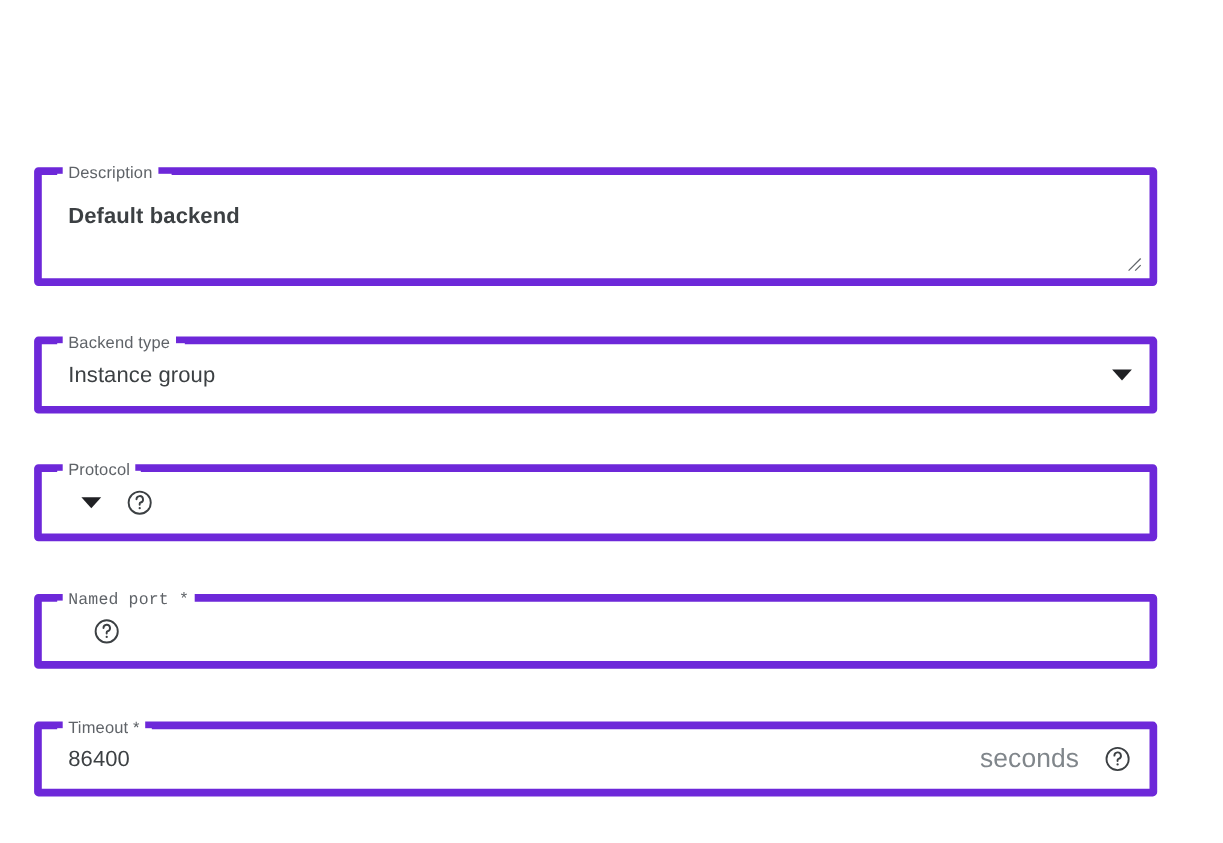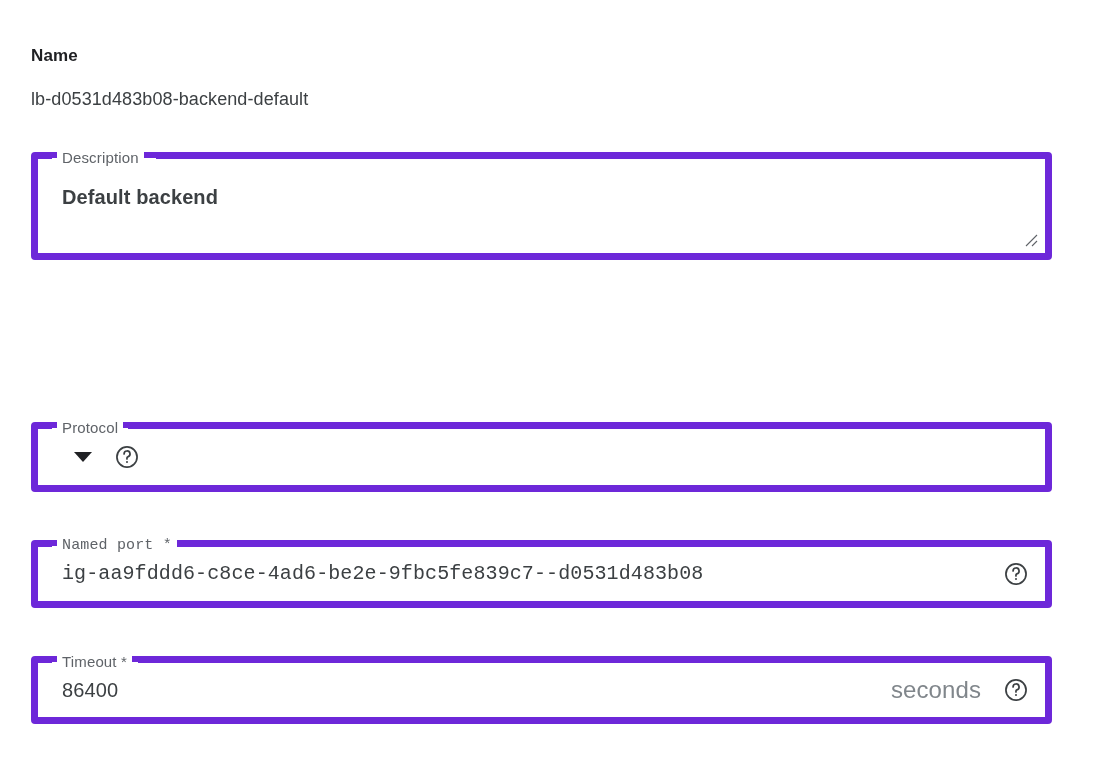--- a/index.html
+++ b/index.html
@@ -124,58 +124,61 @@
     letter-spacing: 0.1px;
     margin-left: 12px;
     white-space: nowrap;
   }
 </style>
 </head>
 <body>
 
 <div class="page">
 
-  <div class="name-block">
-    <div class="name-heading">Name</div>
-    <div class="name-value">lb-d0531d483b08-backend-default</div>
-  </div>
 
   <div class="field" id="field-description">
     <div class="notch" style="width:104px;"></div>
     <div class="label">Description</div>
     <div class="value">Default backend</div>
     <span class="resize-grip">
       <svg viewBox="0 0 18 18" fill="none" stroke="currentColor" stroke-width="1.1">
         <line x1="16" y1="5" x2="5" y2="16"></line>
         <line x1="16" y1="11" x2="11" y2="16"></line>
       </svg>
     </span>
   </div>
 
+  <div class="field" id="field-backend-type">
+    <div class="notch" style="width:116px;"></div>
+    <div class="label">Backend type</div>
+    <div class="row">
+      <div class="value">Instance group</div>
+      <span class="caret"></span>
+    </div>
+  </div>
 
   <div class="field" id="field-protocol">
     <div class="notch" style="width:76px;"></div>
     <div class="label">Protocol</div>
     <div class="row">
       <span class="caret"></span>
       <span class="help-icon">
         <svg viewBox="0 0 24 24" fill="none" stroke="currentColor" stroke-width="1.6">
           <circle cx="12" cy="12" r="9.3"></circle>
           <path d="M9.3 9.2a2.75 2.75 0 1 1 3.45 2.66c-.5.14-.78.55-.78 1.06v.85" stroke-linecap="round"></path>
           <circle cx="12" cy="16.6" r="0.95" fill="currentColor" stroke="none"></circle>
         </svg>
       </span>
     </div>
   </div>
 
   <div class="field" id="field-named-port">
     <div class="notch" style="width:114px;"></div>
     <div class="label">Named port *</div>
     <div class="row">
-      <div class="value">ig-aa9fddd6-c8ce-4ad6-be2e-9fbc5fe839c7--d0531d483b08</div>
       <span class="help-icon">
         <svg viewBox="0 0 24 24" fill="none" stroke="currentColor" stroke-width="1.6">
           <circle cx="12" cy="12" r="9.3"></circle>
           <path d="M9.3 9.2a2.75 2.75 0 1 1 3.45 2.66c-.5.14-.78.55-.78 1.06v.85" stroke-linecap="round"></path>
           <circle cx="12" cy="16.6" r="0.95" fill="currentColor" stroke="none"></circle>
         </svg>
       </span>
     </div>
   </div>
 

